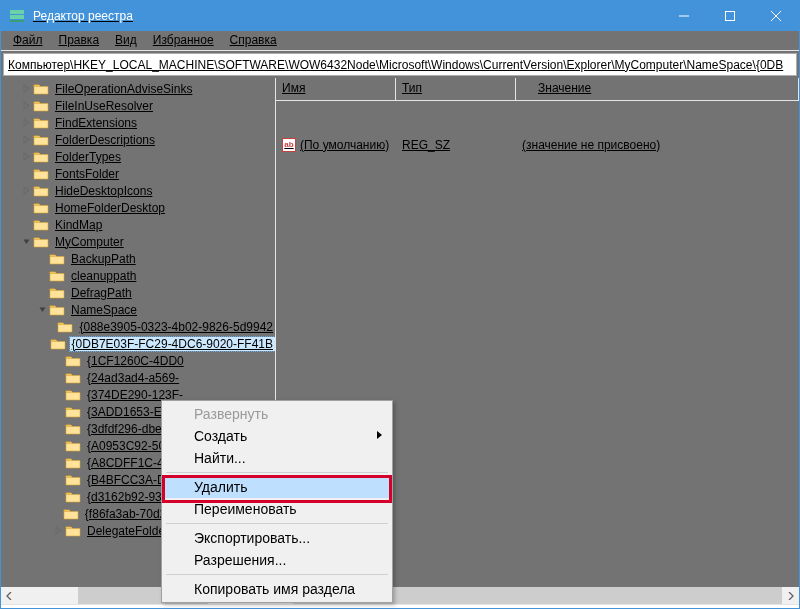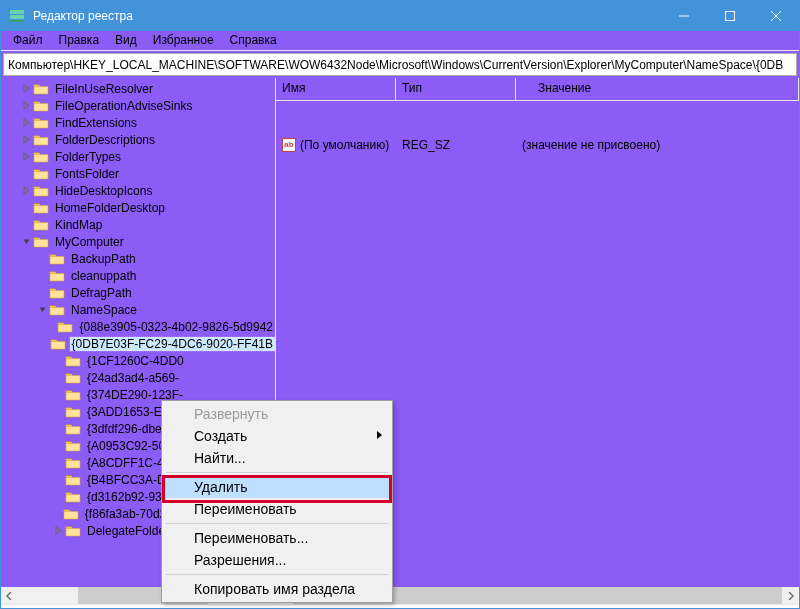--- a/index.html
+++ b/index.html
@@ -12,21 +12,22 @@
     overflow: hidden;
     user-select: none;
   }
   .window {
     width: 800px;
     height: 609px;
     border: 1px solid #4393db;
     display: flex;
     flex-direction: column;
     position: relative;
-    background: #8b5cf6;
+    background: #737373;
+    text-decoration: underline;
   }
   
   .titlebar {
     height: 30px;
     background: #4393db;
     color: #fff;
     display: flex;
     align-items: center;
     padding-left: 8px;
   }
@@ -266,36 +267,36 @@
               <svg width="9" height="9" viewBox="0 0 9 9">
                 <path d="M2 1 L7 4.5 L2 8 Z" fill="none" stroke="#6a6a6a" stroke-width="1.1"></path>
               </svg>
             </span>
             <span class="folder-icon">
               <svg viewBox="0 0 16 14">
                 <path d="M1 3 L6 3 L7.5 4.5 L15 4.5 L15 12 L1 12 Z" fill="#ffe39b" stroke="#d8a534" stroke-width="0.6"></path>
                 <path d="M1 3 L6 3 L7.5 4.5 L1 4.5 Z" fill="#f7cf6e" stroke="#d8a534" stroke-width="0.6"></path>
               </svg>
             </span>
+            <span class="tree-label">FileOperationAdviseSinks</span>
+          </div>
+          <div class="tree-row">
+            <span class="indent" style="width: 18px;"></span>
+            <span class="expander">
+              <svg width="9" height="9" viewBox="0 0 9 9">
+                <path d="M2 1 L7 4.5 L2 8 Z" fill="none" stroke="#6a6a6a" stroke-width="1.1"></path>
+              </svg>
+            </span>
+            <span class="folder-icon">
+              <svg viewBox="0 0 16 14">
+                <path d="M1 3 L6 3 L7.5 4.5 L15 4.5 L15 12 L1 12 Z" fill="#ffe39b" stroke="#d8a534" stroke-width="0.6"></path>
+                <path d="M1 3 L6 3 L7.5 4.5 L1 4.5 Z" fill="#f7cf6e" stroke="#d8a534" stroke-width="0.6"></path>
+              </svg>
+            </span>
             <span class="tree-label">FileInUseResolver</span>
-          </div>
-          <div class="tree-row">
-            <span class="indent" style="width: 18px;"></span>
-            <span class="expander">
-              <svg width="9" height="9" viewBox="0 0 9 9">
-                <path d="M2 1 L7 4.5 L2 8 Z" fill="none" stroke="#6a6a6a" stroke-width="1.1"></path>
-              </svg>
-            </span>
-            <span class="folder-icon">
-              <svg viewBox="0 0 16 14">
-                <path d="M1 3 L6 3 L7.5 4.5 L15 4.5 L15 12 L1 12 Z" fill="#ffe39b" stroke="#d8a534" stroke-width="0.6"></path>
-                <path d="M1 3 L6 3 L7.5 4.5 L1 4.5 Z" fill="#f7cf6e" stroke="#d8a534" stroke-width="0.6"></path>
-              </svg>
-            </span>
-            <span class="tree-label">FileOperationAdviseSinks</span>
           </div>
           <div class="tree-row">
             <span class="indent" style="width: 18px;"></span>
             <span class="expander">
               <svg width="9" height="9" viewBox="0 0 9 9">
                 <path d="M2 1 L7 4.5 L2 8 Z" fill="none" stroke="#6a6a6a" stroke-width="1.1"></path>
               </svg>
             </span>
             <span class="folder-icon">
               <svg viewBox="0 0 16 14">
@@ -661,21 +662,21 @@
     </div>
     <div class="cm-sep"></div>
     <div class="cm-item highlight">
       <span>Удалить</span>
     </div>
     <div class="cm-item">
       <span>Переименовать</span>
     </div>
     <div class="cm-sep"></div>
     <div class="cm-item">
-      <span>Переименовать...</span>
+      <span>Экспортировать...</span>
     </div>
     <div class="cm-item">
       <span>Разрешения...</span>
     </div>
     <div class="cm-sep"></div>
     <div class="cm-item">
       <span>Копировать имя раздела</span>
     </div>
   </div>
 

